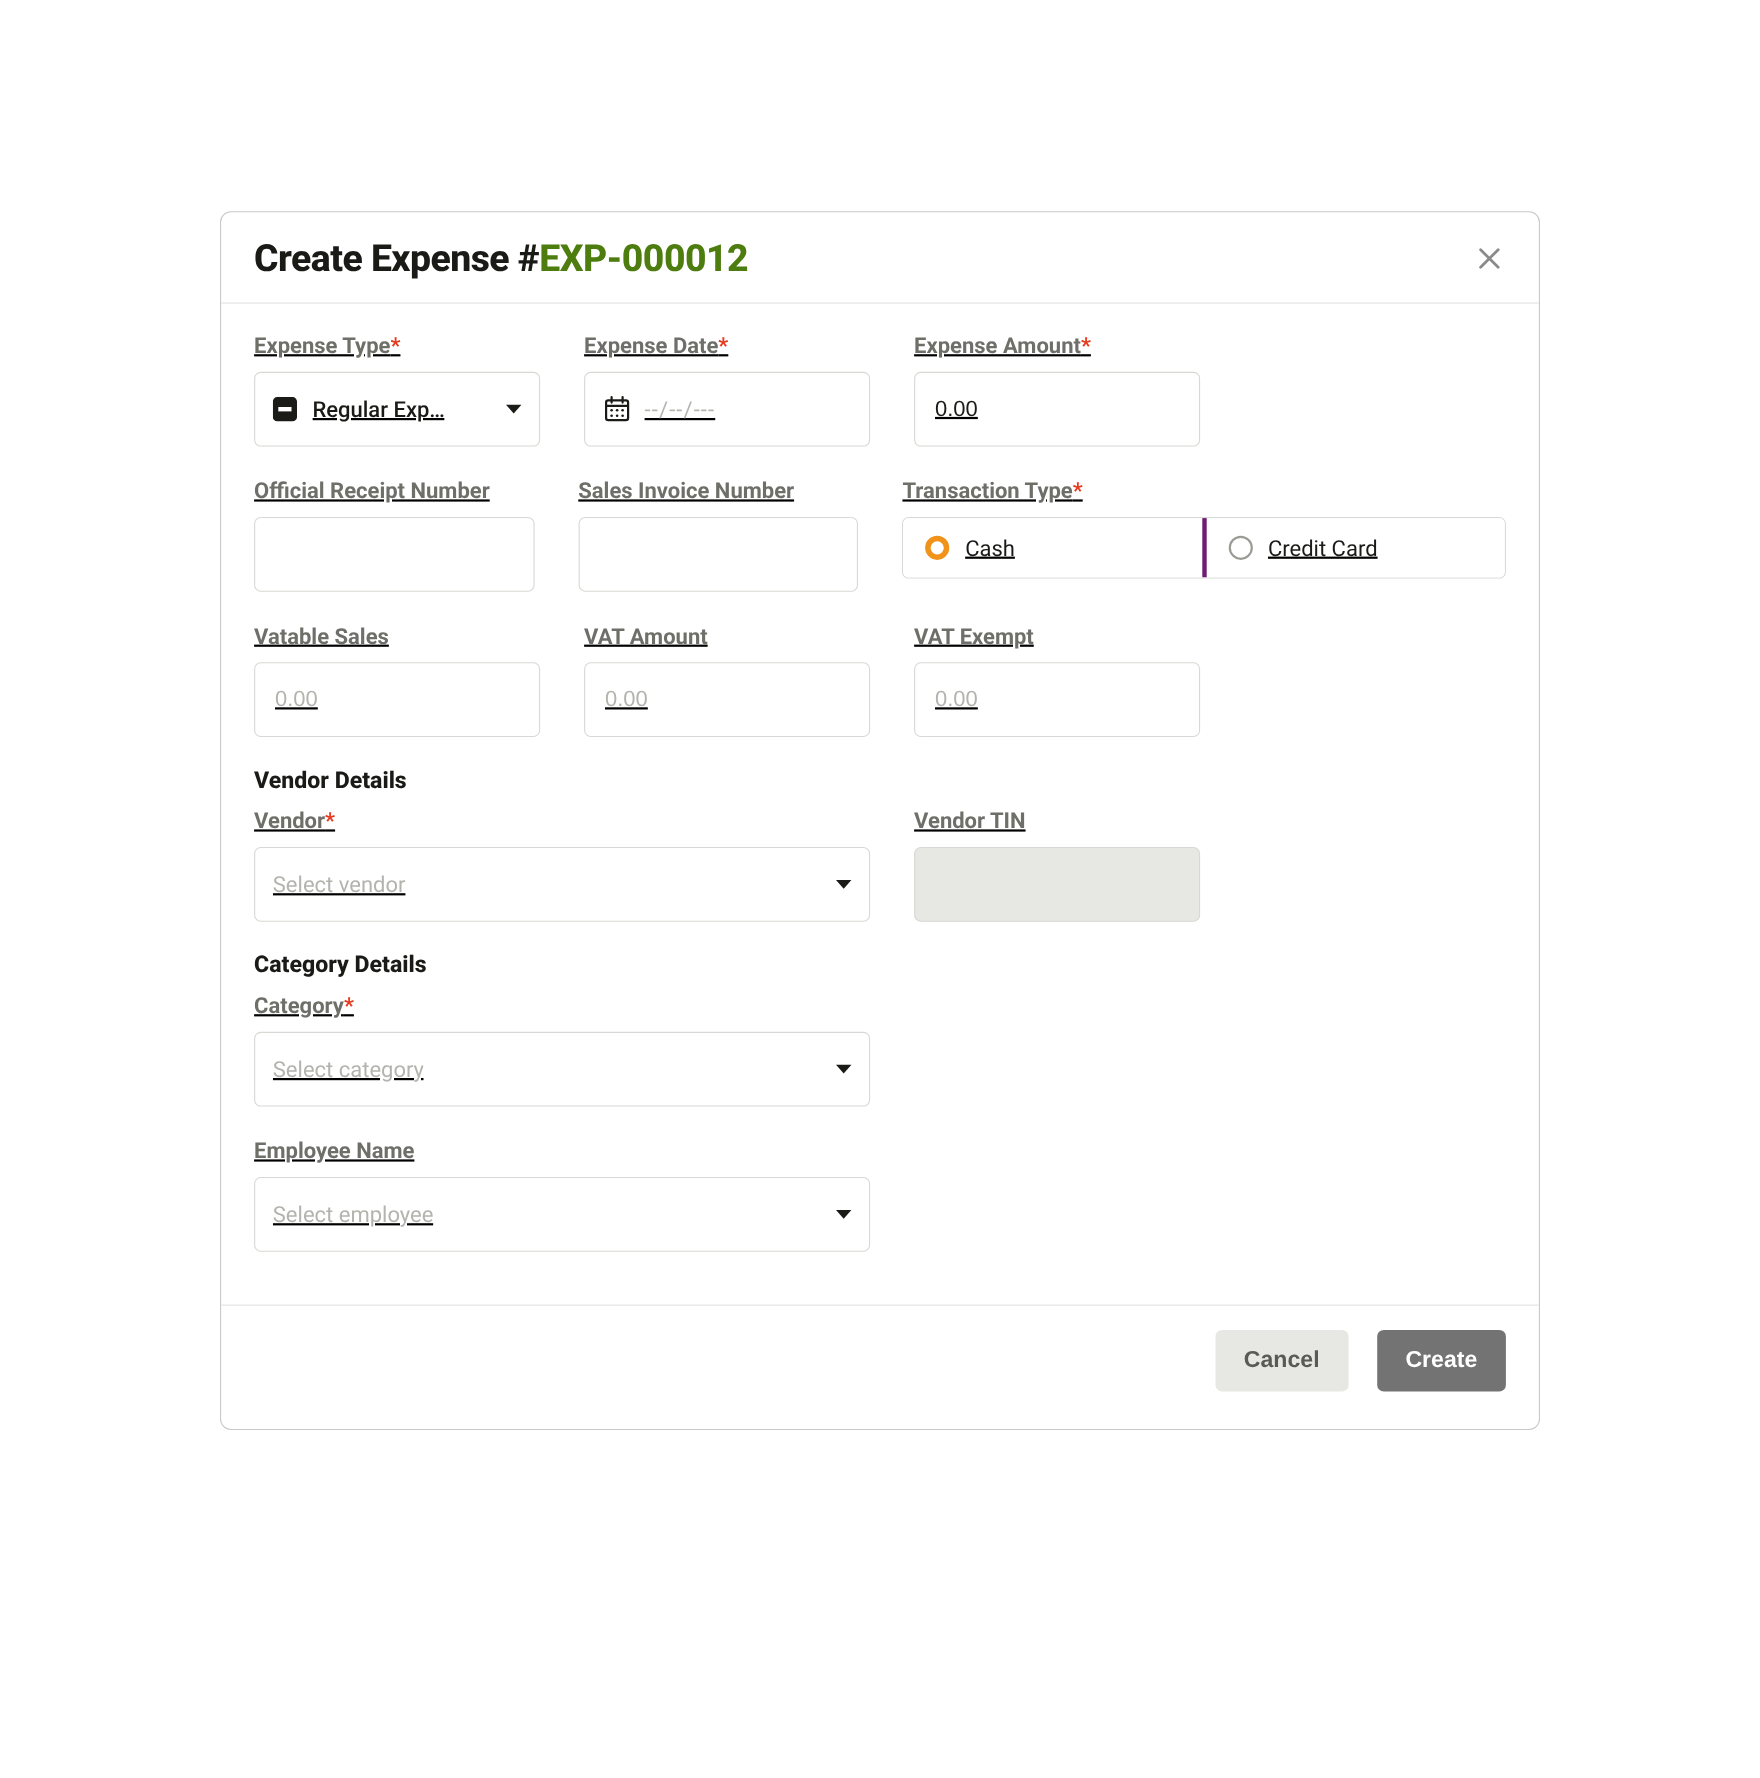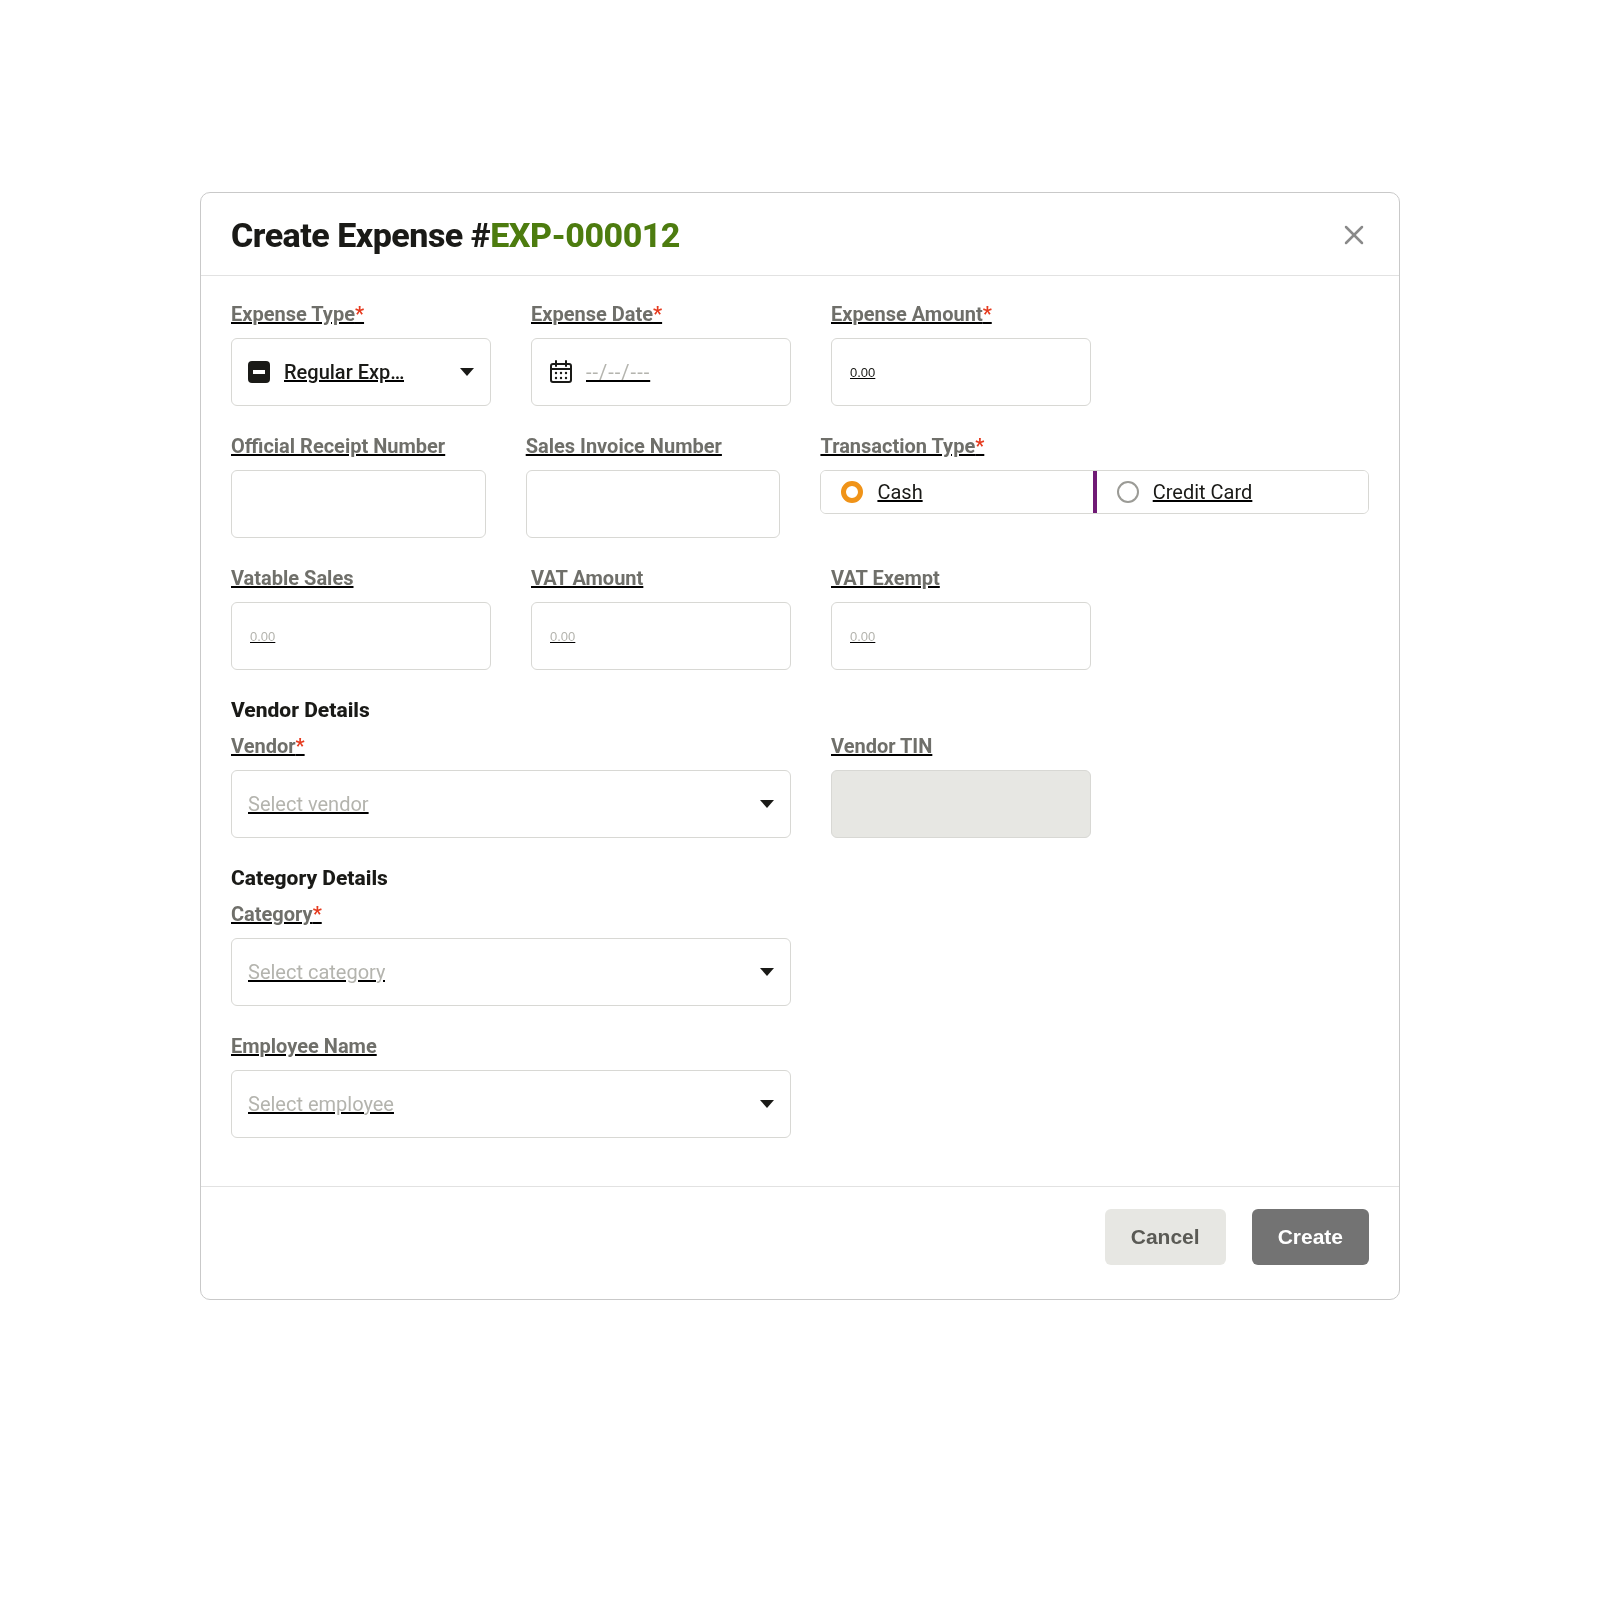--- a/index.html
+++ b/index.html
@@ -98,21 +98,21 @@
     display: flex;
     align-items: center;
     padding: 0 16px;
     font-size: 20px;
     color: #1a1a17;
   }
   .control input[type="text"] {
     border: none;
     outline: none;
     width: 100%;
-    font-size: 13px;
+    font-size: 20px;
     color: #1a1a17;
     background: transparent;
   }
   .control input::placeholder { color: #b4b4ae; }
   .control.disabled { background: #e7e7e3; }
 
   .select-control {
     justify-content: space-between;
     cursor: pointer;
   }
@@ -150,21 +150,21 @@
     left:5px; right:5px; top:9px; height:4px;
     background:#fff;
   }
 
   .calendar-ic { flex:0 0 auto; display:flex; align-items:center; }
   .date-placeholder { color:#b4b4ae; font-size:20px; letter-spacing:1px; margin-left:12px; }
 
   
   .radio-group {
     display: flex;
-    height: 44px;
+    height: 56px;
     border: 1px solid #d8d8d4;
     border-radius: 6px;
     overflow: hidden;
   }
   .radio-opt {
     flex: 1;
     display: flex;
     align-items: center;
     gap: 14px;
     padding: 0 20px;

